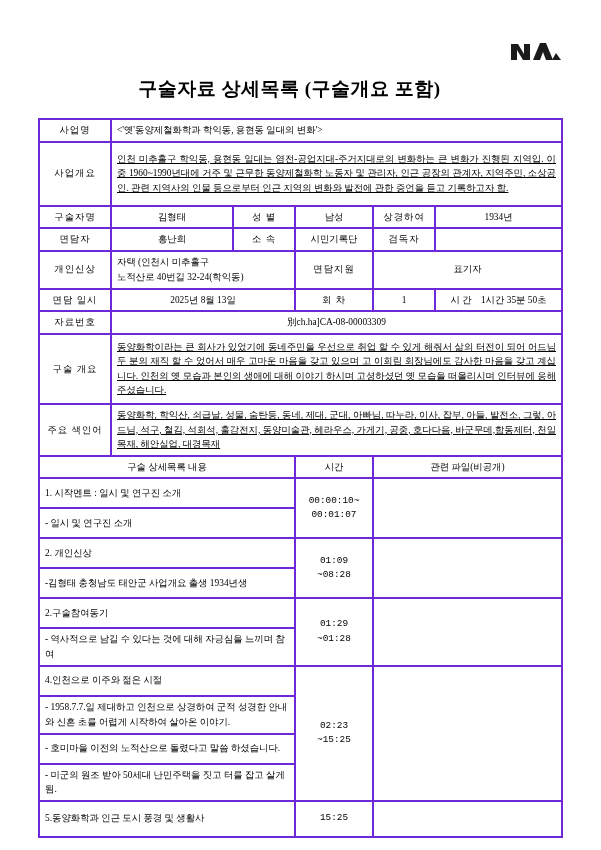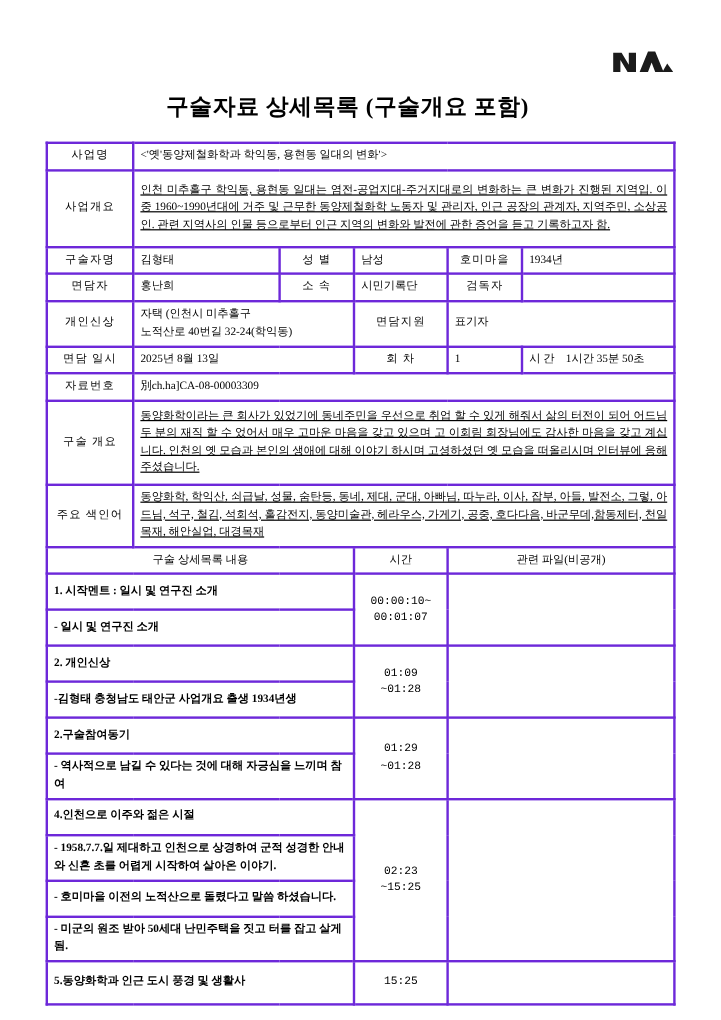--- a/index.html
+++ b/index.html
@@ -51,39 +51,38 @@
     padding: 3px 5px;
     vertical-align: middle;
     word-break: break-all;
   }
   td.lbl {
     text-align: center;
     font-weight: normal;
     letter-spacing: 1px;
   }
   td.ctr {
-    text-align: left;
+    text-align: center;
   }
   td.just {
     text-align: justify;
     line-height: 1.75;
     padding: 6px 7px;
     text-decoration: underline;
   }
   .sec-head td {
     text-align: center;
     font-size: 9.6px;
     padding: 5px 4px;
     margin-top: 12px;
   }
   .row-item {
     text-align: left;
     padding-left: 7px;
     line-height: 1.8;
-    font-weight: bold;
   }
   .time-cell {
     text-align: center;
     font-size: 9.2px;
     line-height: 1.6;
     font-family: Liberation Mono, monospace;
   }
 </style>
 </head>
 <body>
@@ -114,21 +113,21 @@
       </tr>
       <tr>
         <td class="lbl">사업개요</td>
         <td colspan="5" class="just" style="height:56px">인천 미추홀구 학익동, 용현동 일대는 염전-공업지대-주거지대로의 변화하는 큰 변화가 진행된 지역입. 이 중 1960~1990년대에 거주 및 근무한 동양제철화학 노동자 및 관리자, 인근 공장의 관계자, 지역주민, 소상공인. 관련 지역사의 인물 등으로부터 인근 지역의 변화와 발전에 관한 증언을 듣고 기록하고자 함.</td>
       </tr>
       <tr>
         <td class="lbl">구술자명</td>
         <td class="ctr">김형태</td>
         <td class="lbl">성 별</td>
         <td class="ctr">남성</td>
-        <td class="lbl">호미마을</td>
+        <td class="lbl">상경하여</td>
         <td class="ctr">1934년</td>
       </tr>
       <tr>
         <td class="lbl">면담자</td>
         <td class="ctr">홍난희</td>
         <td class="lbl">소 속</td>
         <td class="ctr">시민기록단</td>
         <td class="lbl">검독자</td>
         <td class="ctr"></td>
       </tr>
@@ -175,21 +174,21 @@
 00:01:07</td>
         <td colspan="2" rowspan="2"></td>
       </tr>
       <tr>
         <td colspan="3" class="row-item" style="height:22px">- 일시 및 연구진 소개</td>
       </tr>
 
       <tr>
         <td colspan="3" class="row-item" style="height:22px">2. 개인신상</td>
         <td rowspan="2" class="time-cell" style="white-space:pre-line">01:09
-~01:28</td>
+~08:28</td>
         <td colspan="2" rowspan="2"></td>
       </tr>
       <tr>
         <td colspan="3" class="row-item" style="height:22px">-김형태 충청남도 태안군 사업개요 출생 1934년생</td>
       </tr>
 
       <tr>
         <td colspan="3" class="row-item" style="height:22px">2.구술참여동기</td>
         <td rowspan="2" class="time-cell" style="white-space:pre-line">01:29
 ~01:28</td>

